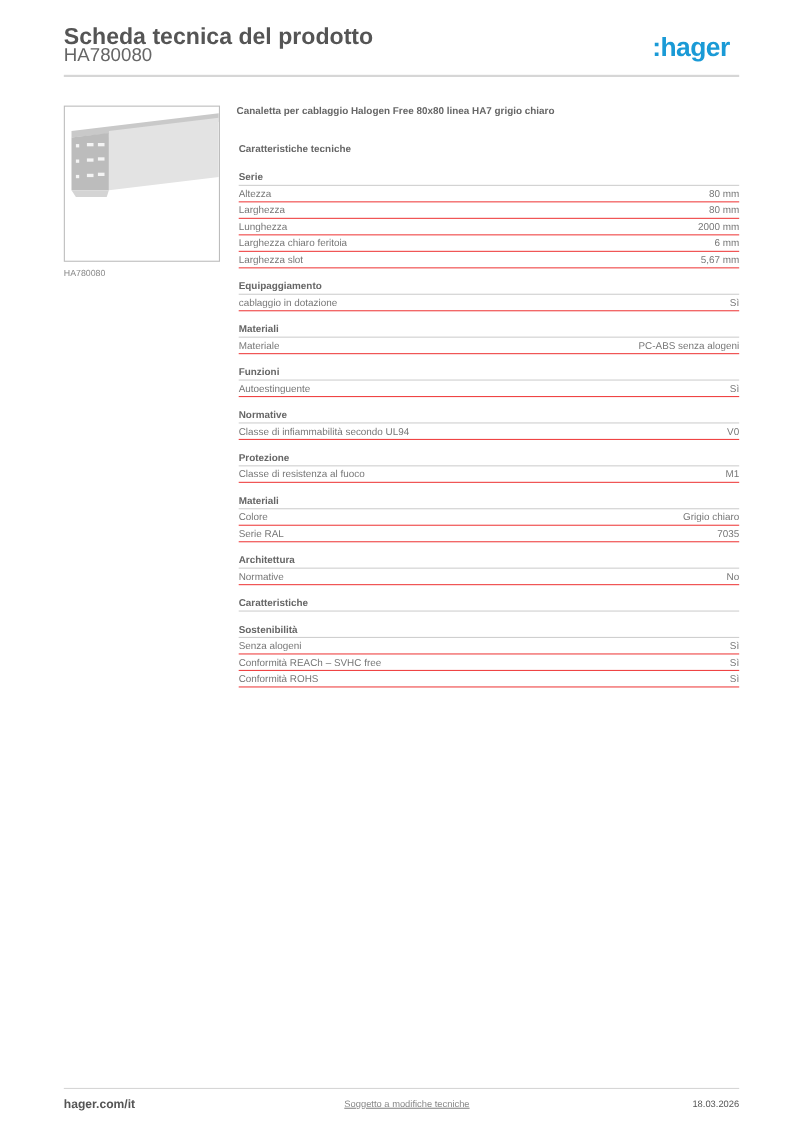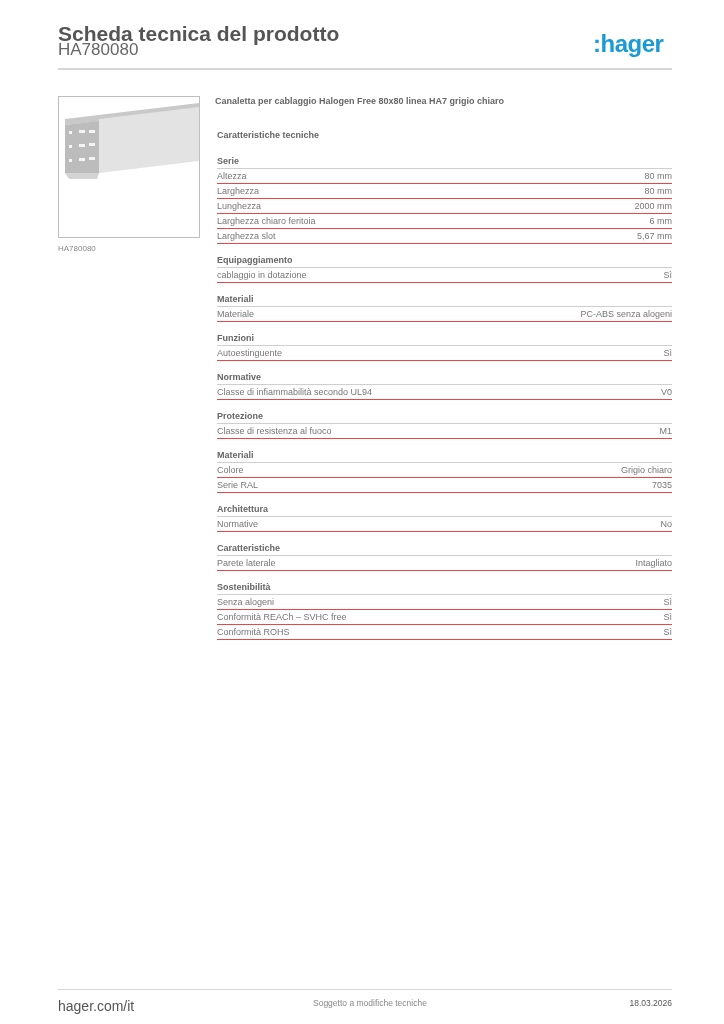--- a/index.html
+++ b/index.html
@@ -10,22 +10,22 @@
   .header-rule { position:absolute; left:58px; top:68px; width:614px; height:2px; background:#d6d6d6; }
   .product-img { position:absolute; left:58px; top:96px; width:142px; height:142px; border:1px solid #bdbdbd; box-sizing:border-box; background:#fff; overflow:hidden; }
   .img-caption { position:absolute; left:58px; top:244px; font-size:8px; color:#888; }
   .desc { position:absolute; left:215px; top:96px; font-size:9px; font-weight:bold; color:#666; }
   .sub { position:absolute; left:217px; top:130px; font-size:9px; font-weight:bold; color:#666; }
   .specs { position:absolute; left:217px; top:155px; width:455px; }
   .group { margin-bottom:10px; }
   .group-title { font-size:9px; font-weight:bold; color:#666; height:13px; line-height:13px; border-bottom:1px solid #cfcfcf; }
   .row { display:flex; justify-content:space-between; font-size:9px; color:#777; height:14px; line-height:14px; border-bottom:1px solid #ef4444; }
   .footer-rule { position:absolute; left:58px; top:989px; width:614px; height:1px; background:#d6d6d6; }
-  .footer-left { position:absolute; left:58px; top:998px; font-size:14px; font-weight:normal; color:#555;text-align:center; }
-  .footer-center { position:absolute; left:313px; top:998px; font-size:8.5px; color:#888; }
+  .footer-left { position:absolute; left:58px; top:998px; font-size:11px; font-weight:bold; color:#555;text-align:center; }
+  .footer-center { position:absolute; left:313px; top:998px; font-size:8.5px; color:#888;text-decoration:underline; }
   .footer-right { position:absolute; right:52px; top:998px; font-size:8.5px; font-weight:normal; color:#555; }
 </style>
 </head>
 <body>
 
 <div>
   <div class="header-title">Scheda tecnica del prodotto</div>
   <div class="header-code">HA780080</div>
   <div class="logo">:hager</div>
   <div class="header-rule"></div>
@@ -127,24 +127,20 @@
   </div>
   <div class="group">
     <div class="group-title">Architettura</div>
     <div class="row">
         <span>Normative</span>
         <span>No</span>
       </div>
   </div>
   <div class="group">
     <div class="group-title">Caratteristiche</div>
-    <div class="row">
-        <span>Parete laterale</span>
-        <span>Intagliato</span>
-      </div>
   </div>
   <div class="group">
     <div class="group-title">Sostenibilità</div>
     <div class="row">
         <span>Senza alogeni</span>
         <span>Sì</span>
       </div>
     <div class="row">
         <span>Conformità REACh – SVHC free</span>
         <span>Sì</span>

